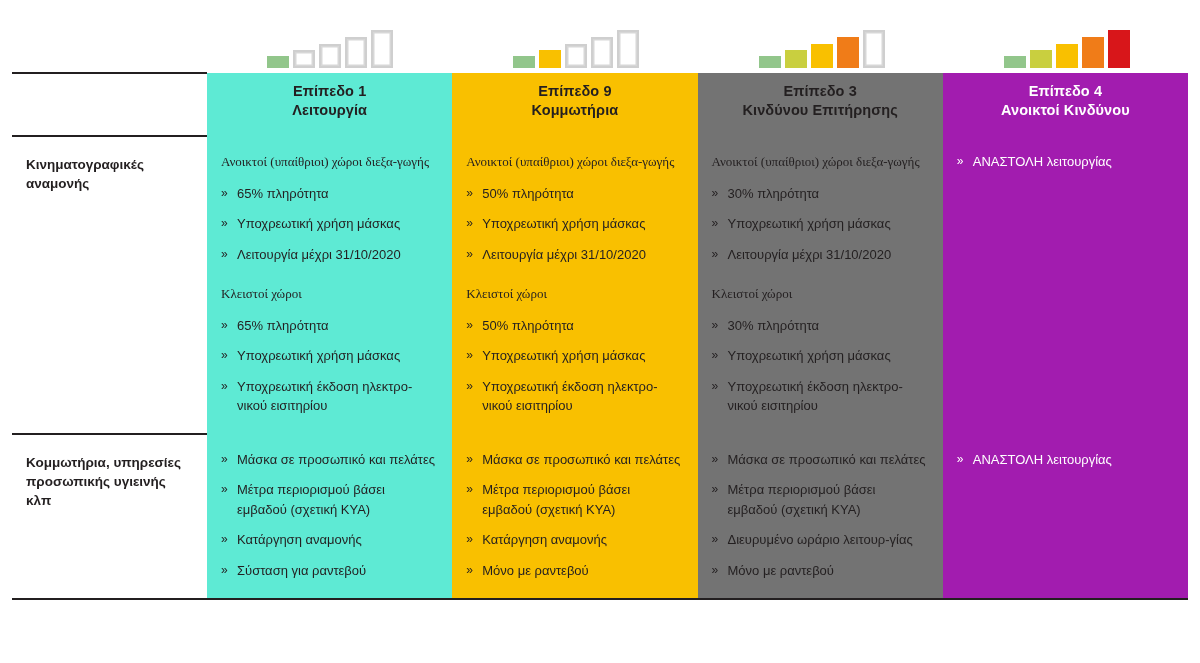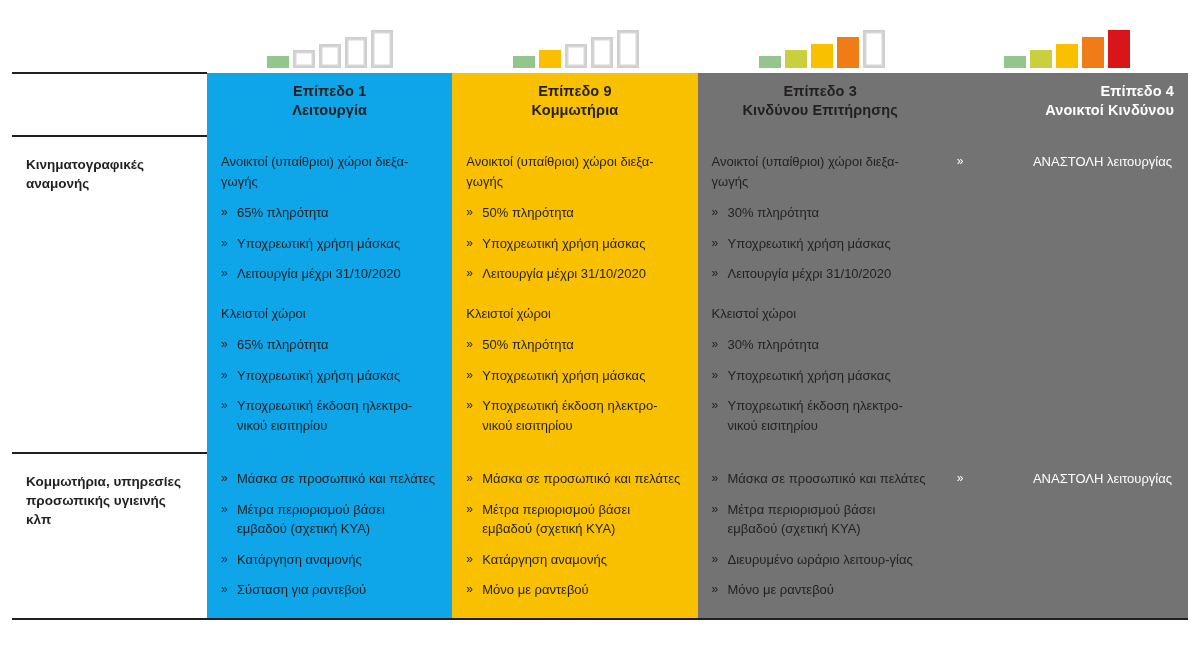--- a/index.html
+++ b/index.html
@@ -88,24 +88,24 @@
     padding: 9px 14px 0 14px !important;
     color: #ffffff;
     font-size: 14.5px;
     font-weight: bold;
     line-height: 1.32;
     letter-spacing: .1px;
   }
   .hdr .l1 { display: block; }
   .hdr .l2 { display: block; }
 
-  .lvl1 { background: #0ea5e9; }
+  .lvl1 { background: #5eead4; }
   .lvl2 { background: #f9c000; }
   .lvl3 { background: #737373; }
-  .lvl4 { background: #737373; text-align: right; }
+  .lvl4 { background: #a21caf; }
 
   .hdr.lvl1, .hdr.lvl2, .hdr.lvl3 { color: #231f20; }
   .hdr.lvl4 { color: #ffffff; }
 
   .rowlabel {
     background: #ffffff;
     border-bottom: 2.5px solid #231f20;
     padding: 18px 16px 18px 14px !important;
     font-size: 13.5px;
     font-weight: bold;
@@ -115,20 +115,21 @@
   .cell {
     padding: 16px 16px 18px 14px !important;
     font-size: 13px;
     line-height: 1.5;
     color: #231f20;
   }
   .cell.lvl4 { color: #ffffff; }
 
   .para {
     margin: 0 0 12px 0;
+    font-family: Liberation Serif, serif;
   }
   .spacer { height: 20px; }
 
   ul.items {
     list-style: none;
     margin: 0;
     padding: 0;
   }
   ul.items li {
     position: relative;

